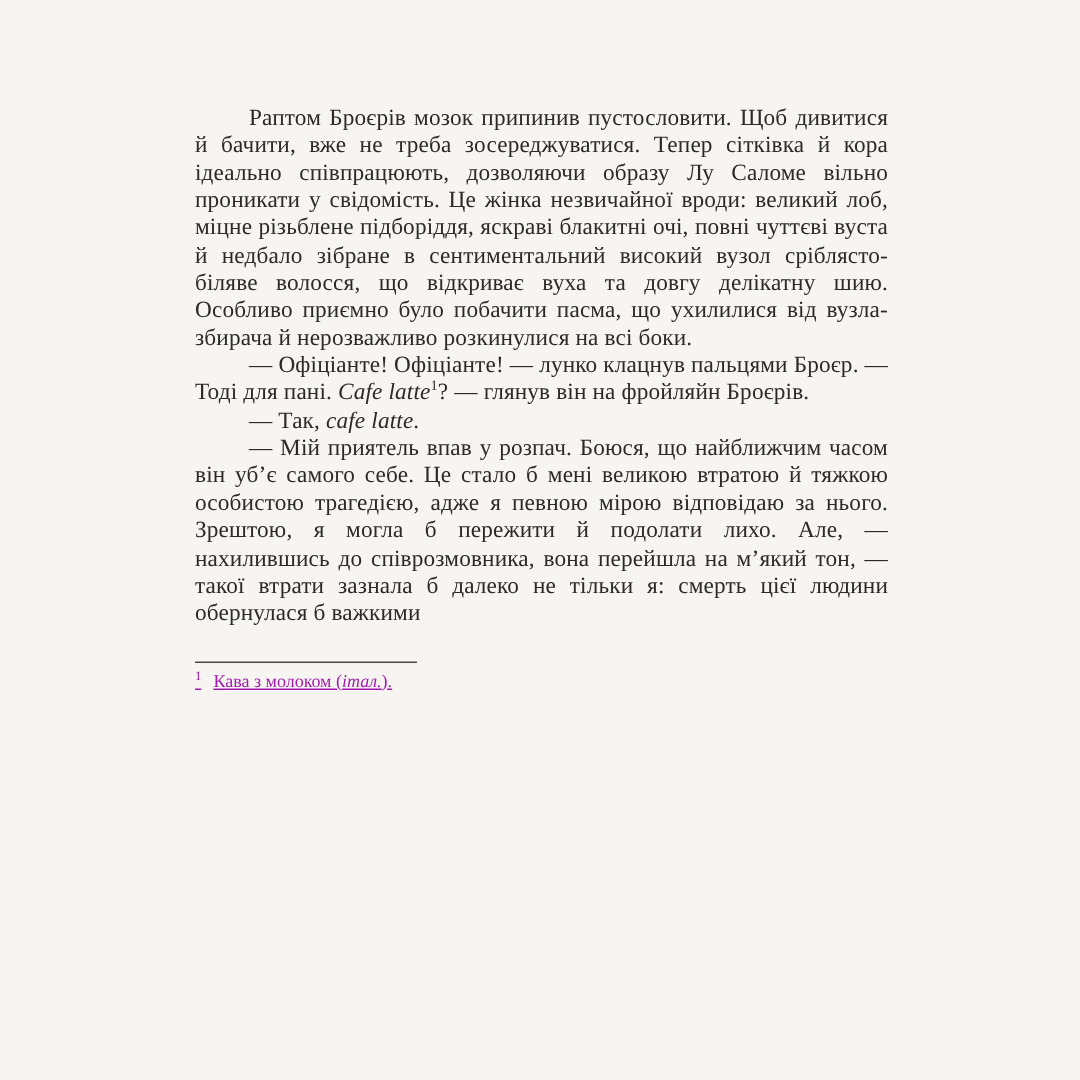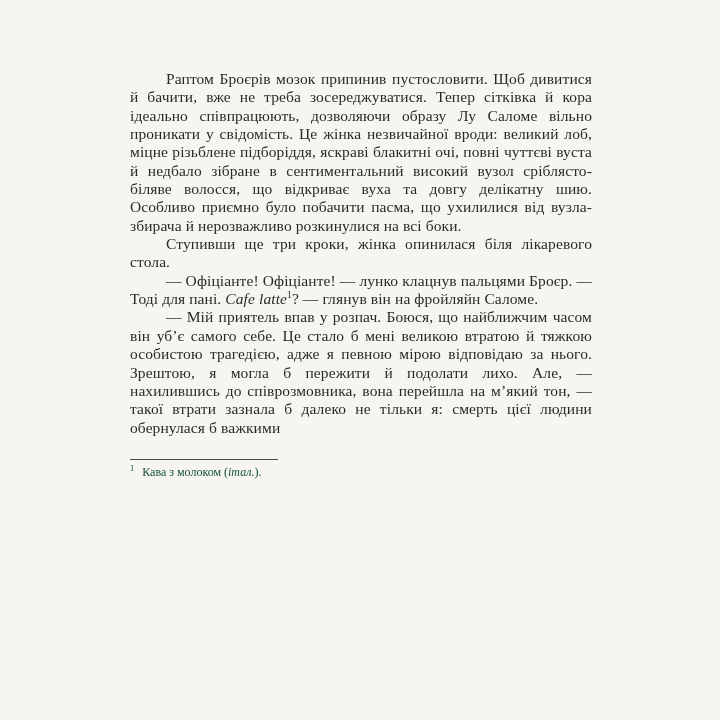--- a/index.html
+++ b/index.html
@@ -48,21 +48,22 @@
   }
   .footnote-rule {
     width: 148px;
     border-top: 1px solid #4a4947;
     height: 0;
     margin-bottom: 5px;
   }
   .footnote {
     font-size: 12px;
     line-height: 14.5px;
-    color: #14532d;
+    color: #a21caf;
+    text-decoration: underline;
   }
   .footnote sup {
     font-size: 8.5px;
     line-height: 0;
     vertical-align: super;
     margin-right: 8px;
   }
   .footnote em {
     font-style: italic;
   }
@@ -76,22 +77,22 @@
     color: #3c3b39;
   }
 </style>
 </head>
 <body>
 
 <div class="page">
   <div class="text-block">
     <div id="paragraphs">
         <p class="para"><span>Раптом Броєрів мозок припинив пустословити. Щоб дивитися й бачити, вже не треба зосереджуватися. Тепер сітківка й кора ідеально співпрацюють, дозволяючи образу Лу Саломе вільно проникати у свідомість. Це жінка незвичайної вроди: великий лоб, міцне різьблене підборіддя, яскраві блакитні очі, повні чуттєві вуста й недбало зібране в сентиментальний високий вузол сріблясто-біляве волосся, що відкриває вуха та довгу делікатну шию. Особливо приємно було побачити пасма, що ухилилися від вузла-збирача й нерозважливо розкинулися на всі боки.</span></p>
-        <p class="para"><span>Ступивши ще три кроки, жінка опинилася біля лікаревого стола.</span></p>
-        <p class="para"><span>— Офіціанте! Офіціанте! — лунко клацнув пальцями Броєр. — Тоді для пані. </span><em>Cafe latte</em><sup>1</sup><span>? — глянув він на фройляйн Саломе.</span></p>
+        <p class="para"><span>— Офіціанте! Офіціанте! — лунко клацнув пальцями Броєр. — Тоді для пані. </span><em>Cafe latte</em><sup>1</sup><span>? — глянув він на фройляйн Броєрів.</span></p>
+        <p class="para"><span>— Так, </span><em>cafe latte</em><span>.</span></p>
         <p class="para"><span>— Мій приятель впав у розпач. Боюся, що найближчим часом він уб’є самого себе. Це стало б мені великою втратою й тяжкою особистою трагедією, адже я певною мірою відповідаю за нього. Зрештою, я могла б пережити й подолати лихо. Але, — нахилившись до співрозмовника, вона перейшла на м’який тон, — такої втрати зазнала б далеко не тільки я: смерть цієї людини обернулася б важкими</span></p>
       </div>
     <div class="footnote-area">
       <div class="footnote-rule"></div>
       <div class="footnote">
         <sup>1</sup><span id="footnote-runs"><span>Кава з молоком (</span><em>італ.</em><span>).</span></span>
       </div>
     </div>
   </div>
 </div>

